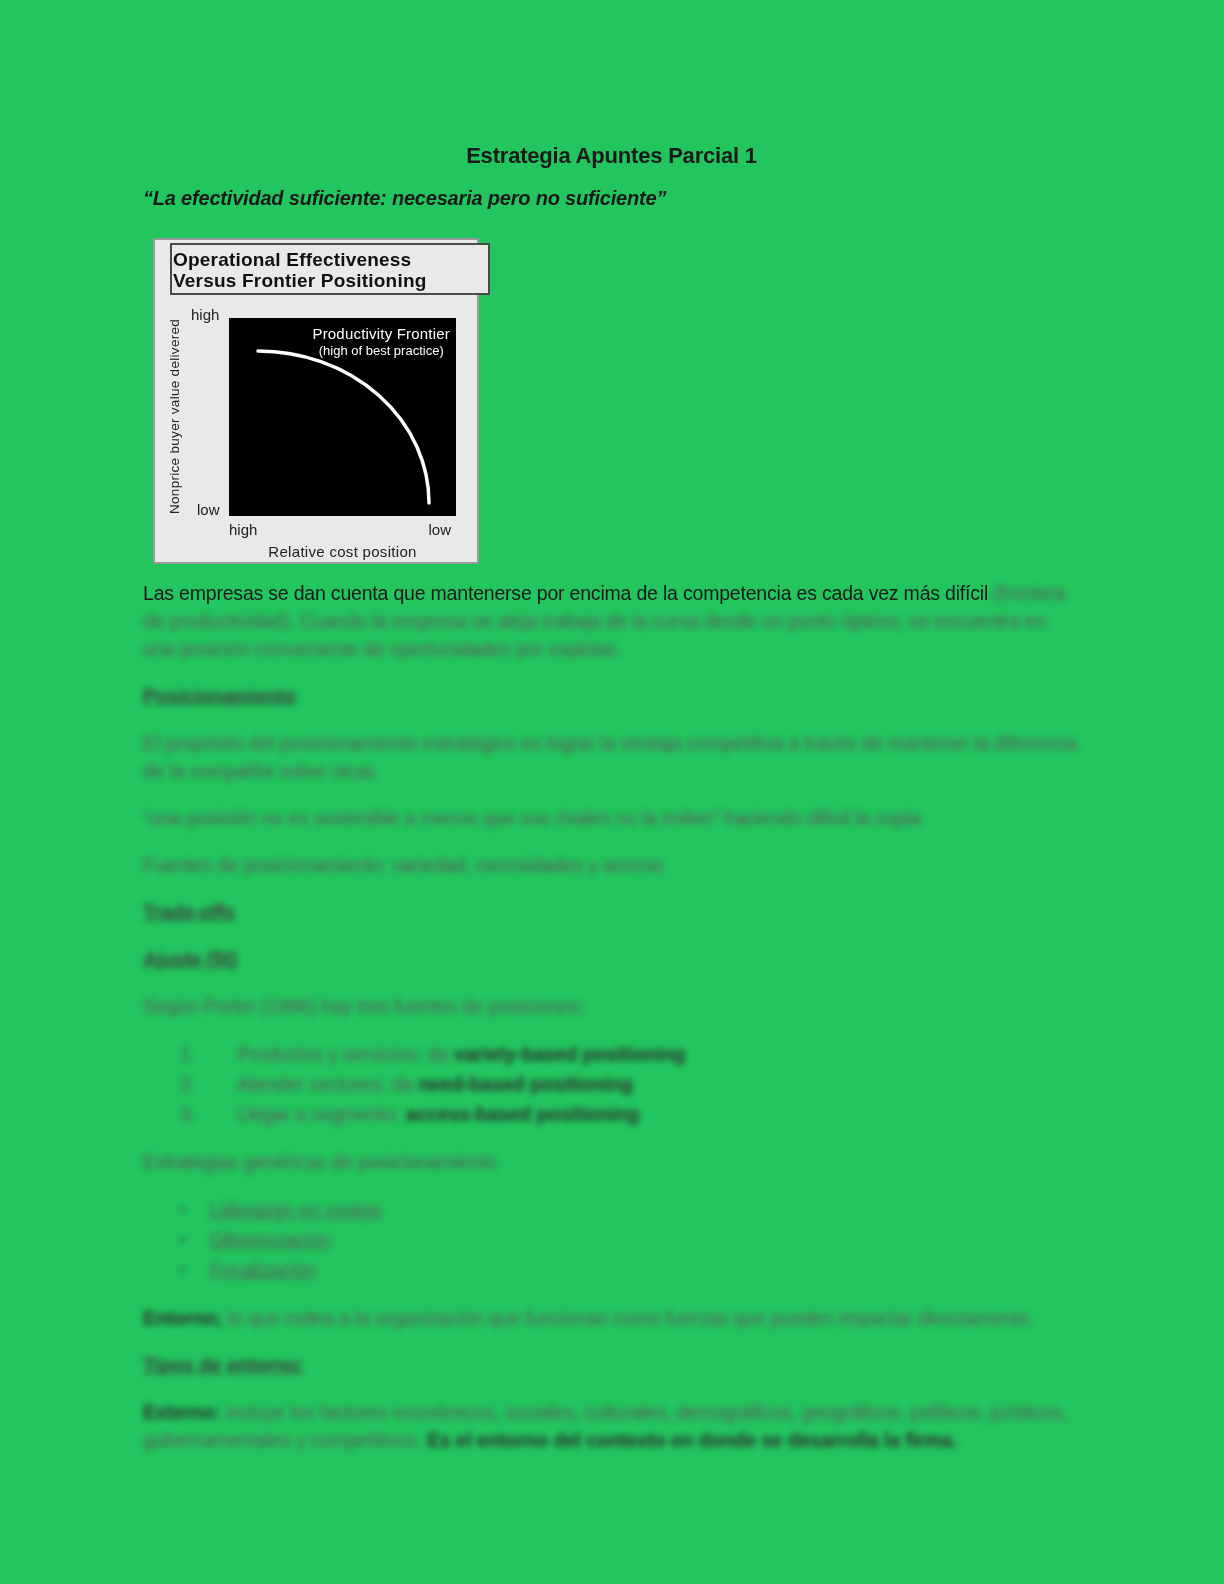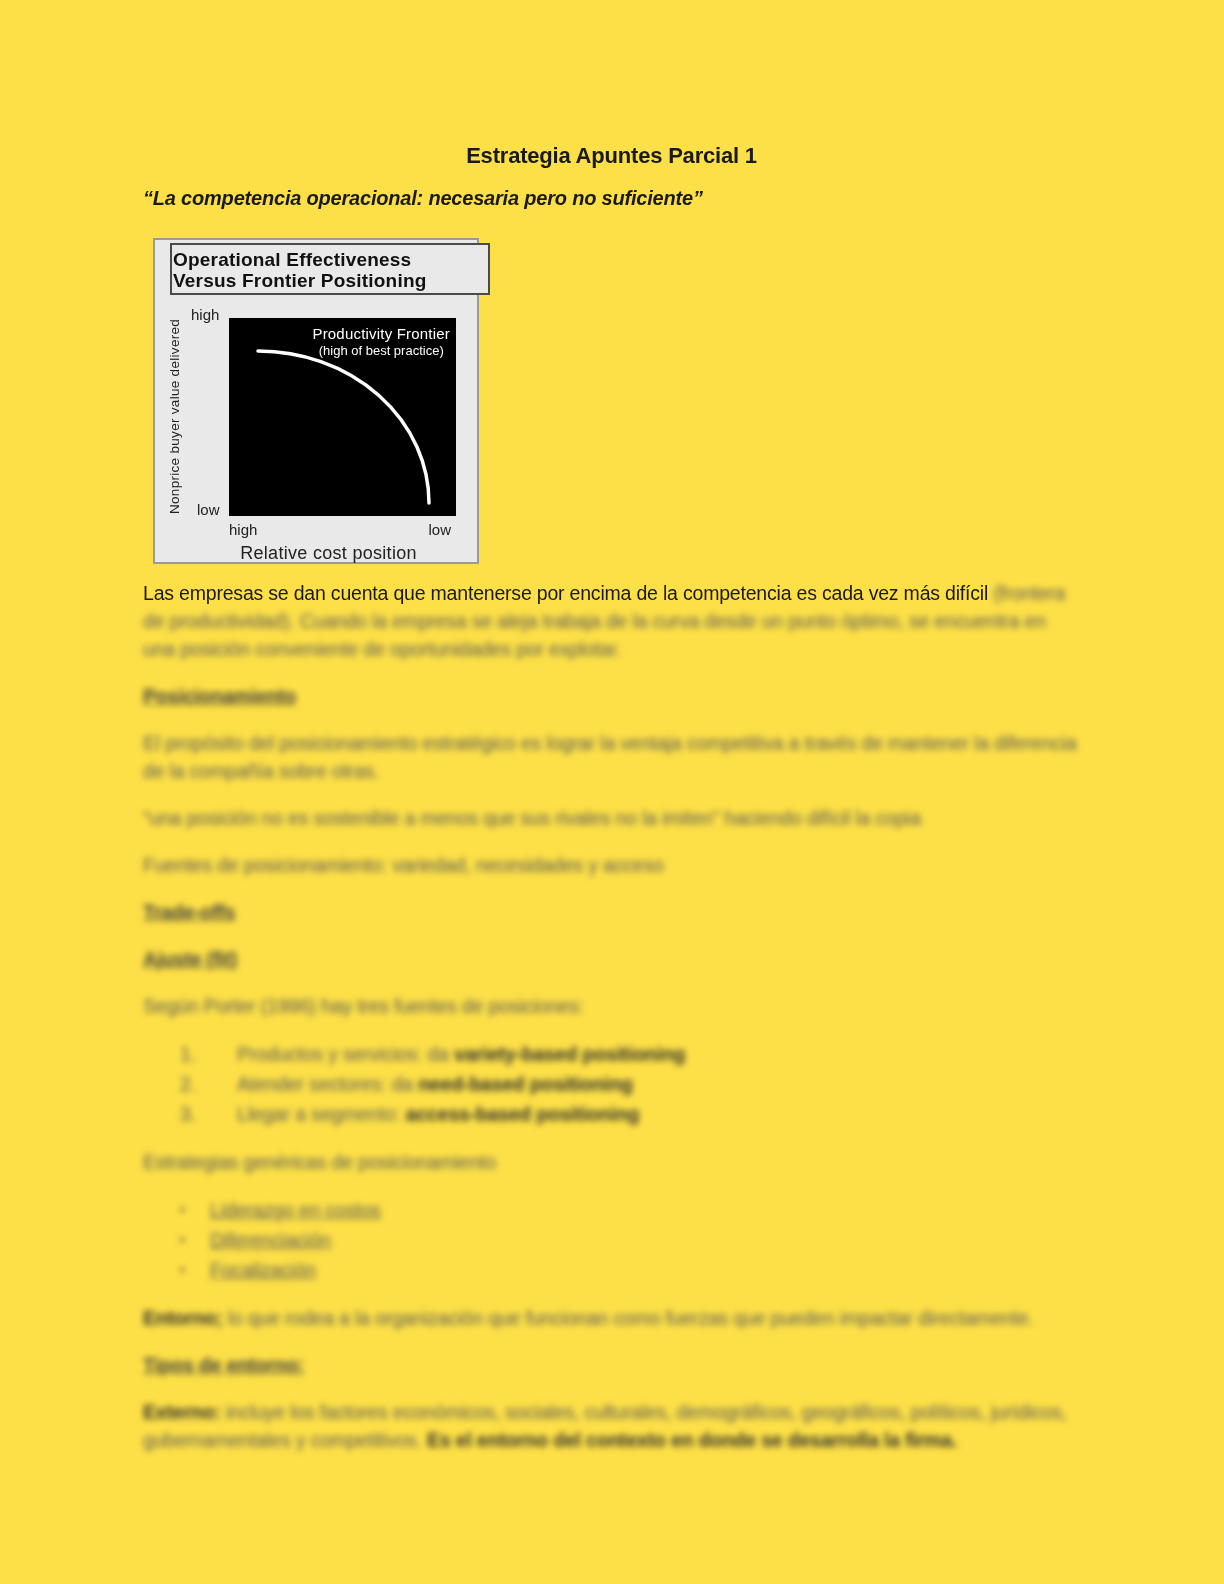--- a/index.html
+++ b/index.html
@@ -1,21 +1,21 @@
 <!DOCTYPE html>
 <html><head>
 <meta charset="utf-8">
 <style>
   * { margin:0; padding:0; box-sizing:border-box; }
   html,body { background:#ffffff; }
   body { font-family:"Liberation Sans", sans-serif; }
   .page {
     position:relative;
     width:1224px; height:1584px;
-    background:#fde047;
+    background:#22c55e;
     padding:143px 144px 0 143px;
     overflow:hidden;
     color:#1a1a1a;
   }
   .doc-title {
     text-align:center;
     font-size:22px; font-weight:bold;
     line-height:26px;
     letter-spacing:-0.2px;
   }
@@ -61,22 +61,22 @@
   .fig-frontier {
     position:absolute; top:7px; right:6px;
     text-align:center; color:#ffffff;
   }
   .fig-frontier .main { font-size:15px; font-weight:normal; letter-spacing:0.2px; }
   .fig-frontier .sub  { font-size:13px; font-weight:normal; margin-top:1px; }
   .fig-curve { position:absolute; left:0; top:0; }
   .fig-xleft  { position:absolute; left:74px; top:281px; font-size:15px; color:#222; }
   .fig-xright { position:absolute; right:26px; top:281px; font-size:15px; color:#222; }
   .fig-xlabel {
-    position:absolute; left:60px; top:303px; width:227px;
-    text-align:center; font-size:18px; color:#222; letter-spacing:0.3px;
+    position:absolute; left:74px; top:303px; width:227px;
+    text-align:center; font-size:15px; color:#222; letter-spacing:0.3px;
   }
 
   
   .content { margin-top:15px; font-size:19.5px; line-height:28px; letter-spacing:-0.2px; }
   .para { margin-bottom:19px; }
   .clear-line { color:#1a1a1a; }
 
   .blur   { color:#5a5a5a; filter:blur(3.4px); }
   .blur b, .blur .bold-seg { color:#2f2f2f; font-weight:bold; }
   .blur-head {
@@ -92,21 +92,21 @@
   .bullet-item .bullet { width:30px; flex:none; color:#2f2f2f; font-size:13px; line-height:30px; }
   .bullet-item .bl-text { text-decoration:underline; }
 </style>
 </head>
 <body>
 
 <div class="page">
 
   <div class="doc-title">Estrategia Apuntes Parcial 1</div>
 
-  <div class="doc-quote">“La competencia operacional: necesaria pero no suficiente”</div>
+  <div class="doc-quote">“La efectividad suficiente: necesaria pero no suficiente”</div>
 
   <div class="figure">
     <div class="fig-title-box">
       <div>Operational Effectiveness</div>
       <div>Versus Frontier Positioning</div>
     </div>
 
     <div class="fig-ylabel">Nonprice buyer value delivered</div>
     <div class="fig-ytop">high</div>
     <div class="fig-ybot">low</div>

